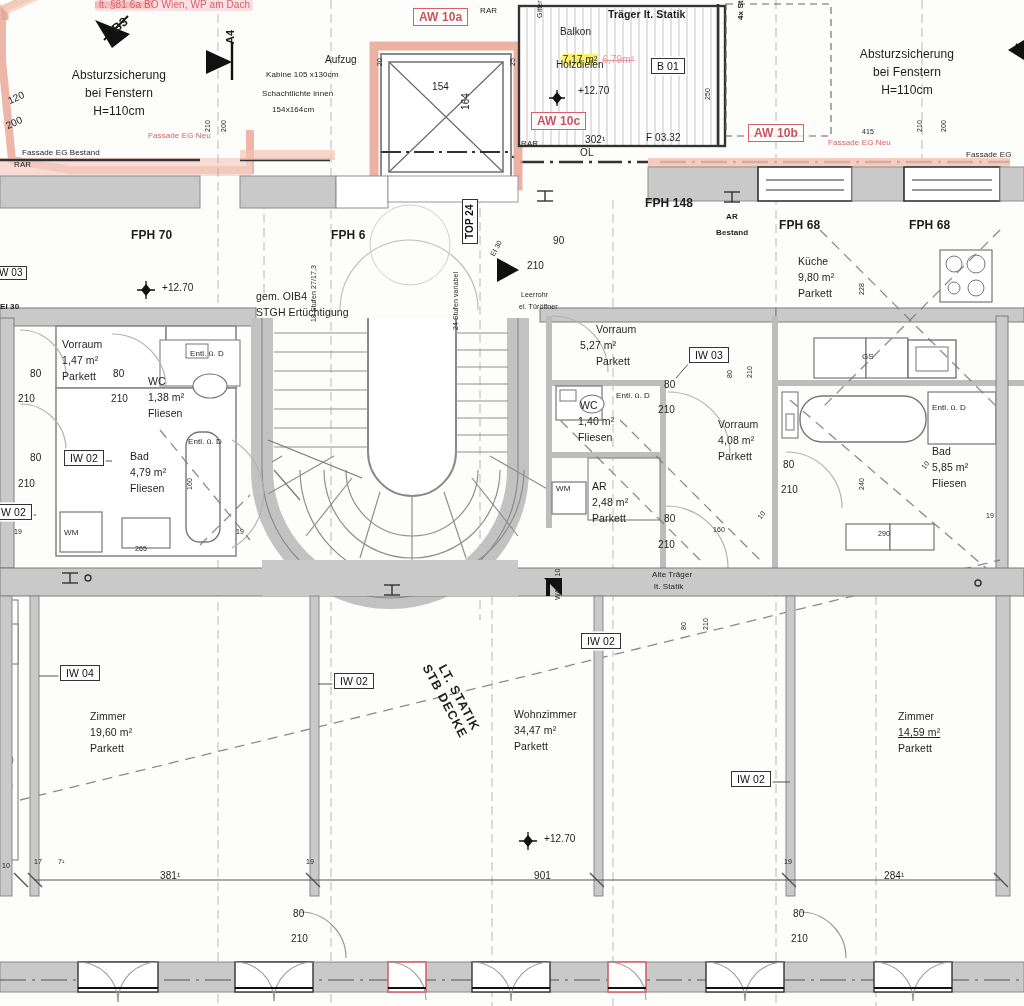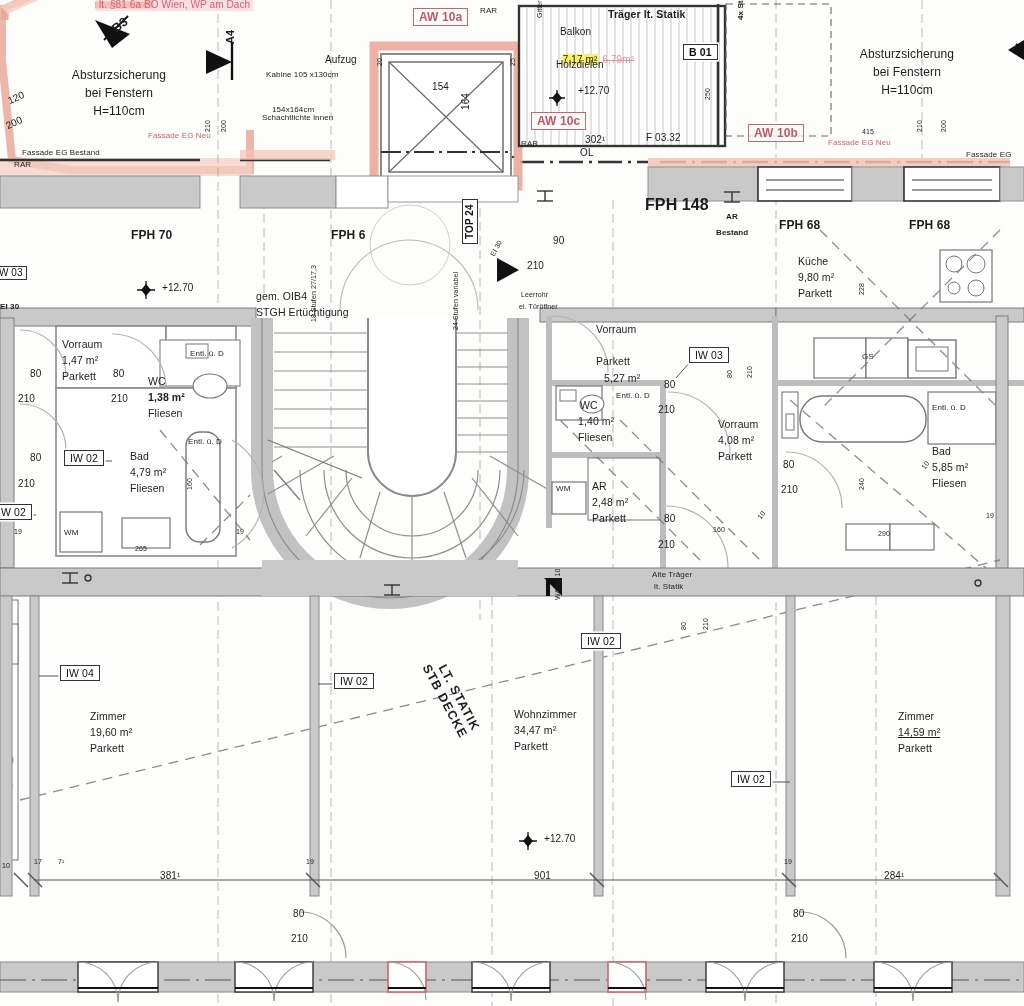--- a/index.html
+++ b/index.html
@@ -419,21 +419,21 @@
 <div class="lbl hdr" style="left:44px;top:68px;width:150px;">Absturzsicherung</div>
 <div class="lbl hdr" style="left:44px;top:86px;width:150px;">bei Fenstern</div>
 <div class="lbl hdr" style="left:44px;top:104px;width:150px;">H=110cm</div>
 
 <div class="lbl hdr" style="left:832px;top:47px;width:150px;">Absturzsicherung</div>
 <div class="lbl hdr" style="left:832px;top:65px;width:150px;">bei Fenstern</div>
 <div class="lbl hdr" style="left:832px;top:83px;width:150px;">H=110cm</div>
 
 <div class="lbl" style="left:325px;top:54px;font-size:10px;">Aufzug</div>
 <div class="lbl tiny" style="left:266px;top:70px;">Kabine 105 x130cm</div>
-<div class="lbl tiny" style="left:262px;top:89px;margin-top:24px;">Schachtlichte innen</div>
+<div class="lbl tiny" style="left:262px;top:89px;">Schachtlichte innen</div>
 <div class="lbl tiny" style="left:272px;top:105px;">154x164cm</div>
 
 <div class="lbl dim" style="left:432px;top:81px;">154</div>
 <div class="lbl dim" style="left:460px;top:110px;transform:rotate(-90deg);transform-origin:0 0;">164</div>
 <div class="lbl tiny2" style="left:376px;top:66px;transform:rotate(-90deg);transform-origin:0 0;">20</div>
 <div class="lbl tiny2" style="left:509px;top:66px;transform:rotate(-90deg);transform-origin:0 0;">25</div>
 
 <div class="lbl redbox" style="left:413px;top:8px;">AW 10a</div>
 <div class="lbl redbox" style="left:531px;top:112px;">AW 10c</div>
 <div class="lbl redbox" style="left:748px;top:124px;">AW 10b</div>
@@ -445,42 +445,42 @@
 
 <div class="lbl tiny2" style="left:536px;top:18px;transform:rotate(-90deg);transform-origin:0 0;">Gitter 1%</div>
 <div class="lbl" style="left:560px;top:26px;font-size:10px;">Balkon</div>
 <div class="lbl" style="left:556px;top:42px;font-size:10px;">
   <span class="hl">7,17 m²</span><span class="strike" style="margin-left:4px;">6,79m²</span>
 </div>
 <div class="lbl" style="left:556px;top:59px;font-size:10px;">Holzdielen</div>
 <div class="lbl dim" style="left:578px;top:85px;">+12.70</div>
 
 <div class="lbl" style="left:608px;top:8px;font-size:10.5px;font-weight:bold;">Träger lt. Statik</div>
-<div class="lbl tagbox" style="left:651px;top:44px;font-weight:bold;margin-left:32px;">B 01</div>
+<div class="lbl tagbox" style="left:651px;top:58px;font-weight:normal;">B 01</div>
 <div class="lbl tiny" style="left:736px;top:20px;transform:rotate(-90deg);transform-origin:0 0;font-weight:bold;">4x Stahlstützen</div>
 <div class="lbl tiny2" style="left:704px;top:100px;transform:rotate(-90deg);transform-origin:0 0;">250</div>
 <div class="lbl dim" style="left:585px;top:134px;">302¹</div>
 <div class="lbl dim" style="left:646px;top:132px;">F 03.32</div>
 <div class="lbl tiny2" style="left:862px;top:128px;">415</div>
 
 <div class="lbl tiny" style="left:22px;top:148px;">Fassade EG Bestand</div>
 <div class="lbl tiny red" style="left:148px;top:131px;">Fassade EG Neu</div>
 <div class="lbl tiny red" style="left:828px;top:138px;">Fassade EG Neu</div>
 <div class="lbl tiny" style="left:966px;top:150px;">Fassade EG</div>
 
 <div class="lbl dim" style="left:6px;top:96px;transform:rotate(-24deg);transform-origin:0 0;">120</div>
 <div class="lbl dim" style="left:4px;top:121px;transform:rotate(-24deg);transform-origin:0 0;">200</div>
 <div class="lbl tiny2" style="left:204px;top:132px;transform:rotate(-90deg);transform-origin:0 0;">210</div>
 <div class="lbl tiny2" style="left:220px;top:132px;transform:rotate(-90deg);transform-origin:0 0;">200</div>
 <div class="lbl tiny2" style="left:916px;top:132px;transform:rotate(-90deg);transform-origin:0 0;">210</div>
 <div class="lbl tiny2" style="left:940px;top:132px;transform:rotate(-90deg);transform-origin:0 0;">200</div>
 
 <div class="lbl" style="left:131px;top:228px;font-size:12px;font-weight:bold;">FPH 70</div>
 <div class="lbl" style="left:331px;top:228px;font-size:12px;font-weight:bold;">FPH 6</div>
-<div class="lbl" style="left:645px;top:196px;font-size:16px;font-weight:bold;">FPH 148</div>
+<div class="lbl" style="left:645px;top:196px;font-size:12px;font-weight:bold;">FPH 148</div>
 <div class="lbl" style="left:779px;top:218px;font-size:12px;font-weight:bold;">FPH 68</div>
 <div class="lbl" style="left:909px;top:218px;font-size:12px;font-weight:bold;">FPH 68</div>
 
 <div class="lbl tiny" style="left:726px;top:212px;font-weight:bold;">AR</div>
 <div class="lbl tiny" style="left:716px;top:228px;font-weight:bold;">Bestand</div>
 
 <div class="lbl" style="left:256px;top:274px;font-size:10.5px;margin-top:32px;">STGH Ertüchtigung</div>
 <div class="lbl" style="left:256px;top:290px;font-size:10.5px;">gem. OIB4</div>
 
 <div class="lbl tagbox2" style="left:462px;top:244px;font-weight:bold;transform:rotate(-90deg);transform-origin:0 0;padding:1px 4px;">TOP 24</div>
@@ -495,21 +495,21 @@
 <div class="lbl dim" style="left:544px;top:833px;">+12.70</div>
 
 <div class="lbl tiny" style="left:0px;top:302px;font-weight:bold;">EI 30</div>
 <div class="lbl tagbox2" style="left:-8px;top:266px;">IW 03</div>
 
 <div class="lbl rm" style="left:62px;top:338px;">Vorraum</div>
 <div class="lbl rm" style="left:62px;top:354px;">1,47 m²</div>
 <div class="lbl rm" style="left:62px;top:370px;">Parkett</div>
 
 <div class="lbl rm" style="left:148px;top:375px;">WC</div>
-<div class="lbl rm" style="left:148px;top:391px;font-weight:bold;">1,38 m²</div>
+<div class="lbl rm" style="left:148px;top:391px;">1,38 m²</div>
 <div class="lbl rm" style="left:148px;top:407px;">Fliesen</div>
 
 <div class="lbl rm" style="left:130px;top:450px;">Bad</div>
 <div class="lbl rm" style="left:130px;top:466px;">4,79 m²</div>
 <div class="lbl rm" style="left:130px;top:482px;">Fliesen</div>
 
 <div class="lbl tiny" style="left:190px;top:349px;">Entl. ü. D</div>
 <div class="lbl tiny" style="left:188px;top:437px;">Entl. ü. D</div>
 <div class="lbl tiny" style="left:64px;top:528px;">WM</div>
 
@@ -523,21 +523,21 @@
 <div class="lbl tagbox" style="left:64px;top:450px;">IW 02</div>
 <div class="lbl tagbox" style="left:-8px;top:504px;">IW 02</div>
 
 <div class="lbl tiny2" style="left:186px;top:490px;transform:rotate(-90deg);transform-origin:0 0;">160</div>
 <div class="lbl tiny2" style="left:135px;top:545px;">265</div>
 
 <div class="lbl tiny2" style="left:310px;top:322px;transform:rotate(-90deg);transform-origin:0 0;">18 Stufen 27/17,3</div>
 <div class="lbl tiny2" style="left:452px;top:330px;transform:rotate(-90deg);transform-origin:0 0;">24 Stufen variabel</div>
 
 <div class="lbl rm" style="left:596px;top:323px;">Vorraum</div>
-<div class="lbl rm" style="left:604px;top:339px;margin-top:33px;">5,27 m²</div>
+<div class="lbl rm" style="left:580px;top:339px;">5,27 m²</div>
 <div class="lbl rm" style="left:596px;top:355px;">Parkett</div>
 
 <div class="lbl rm" style="left:580px;top:399px;">WC</div>
 <div class="lbl rm" style="left:578px;top:415px;">1,40 m²</div>
 <div class="lbl rm" style="left:578px;top:431px;">Fliesen</div>
 
 <div class="lbl rm" style="left:592px;top:480px;">AR</div>
 <div class="lbl rm" style="left:592px;top:496px;">2,48 m²</div>
 <div class="lbl rm" style="left:592px;top:512px;">Parkett</div>
 

